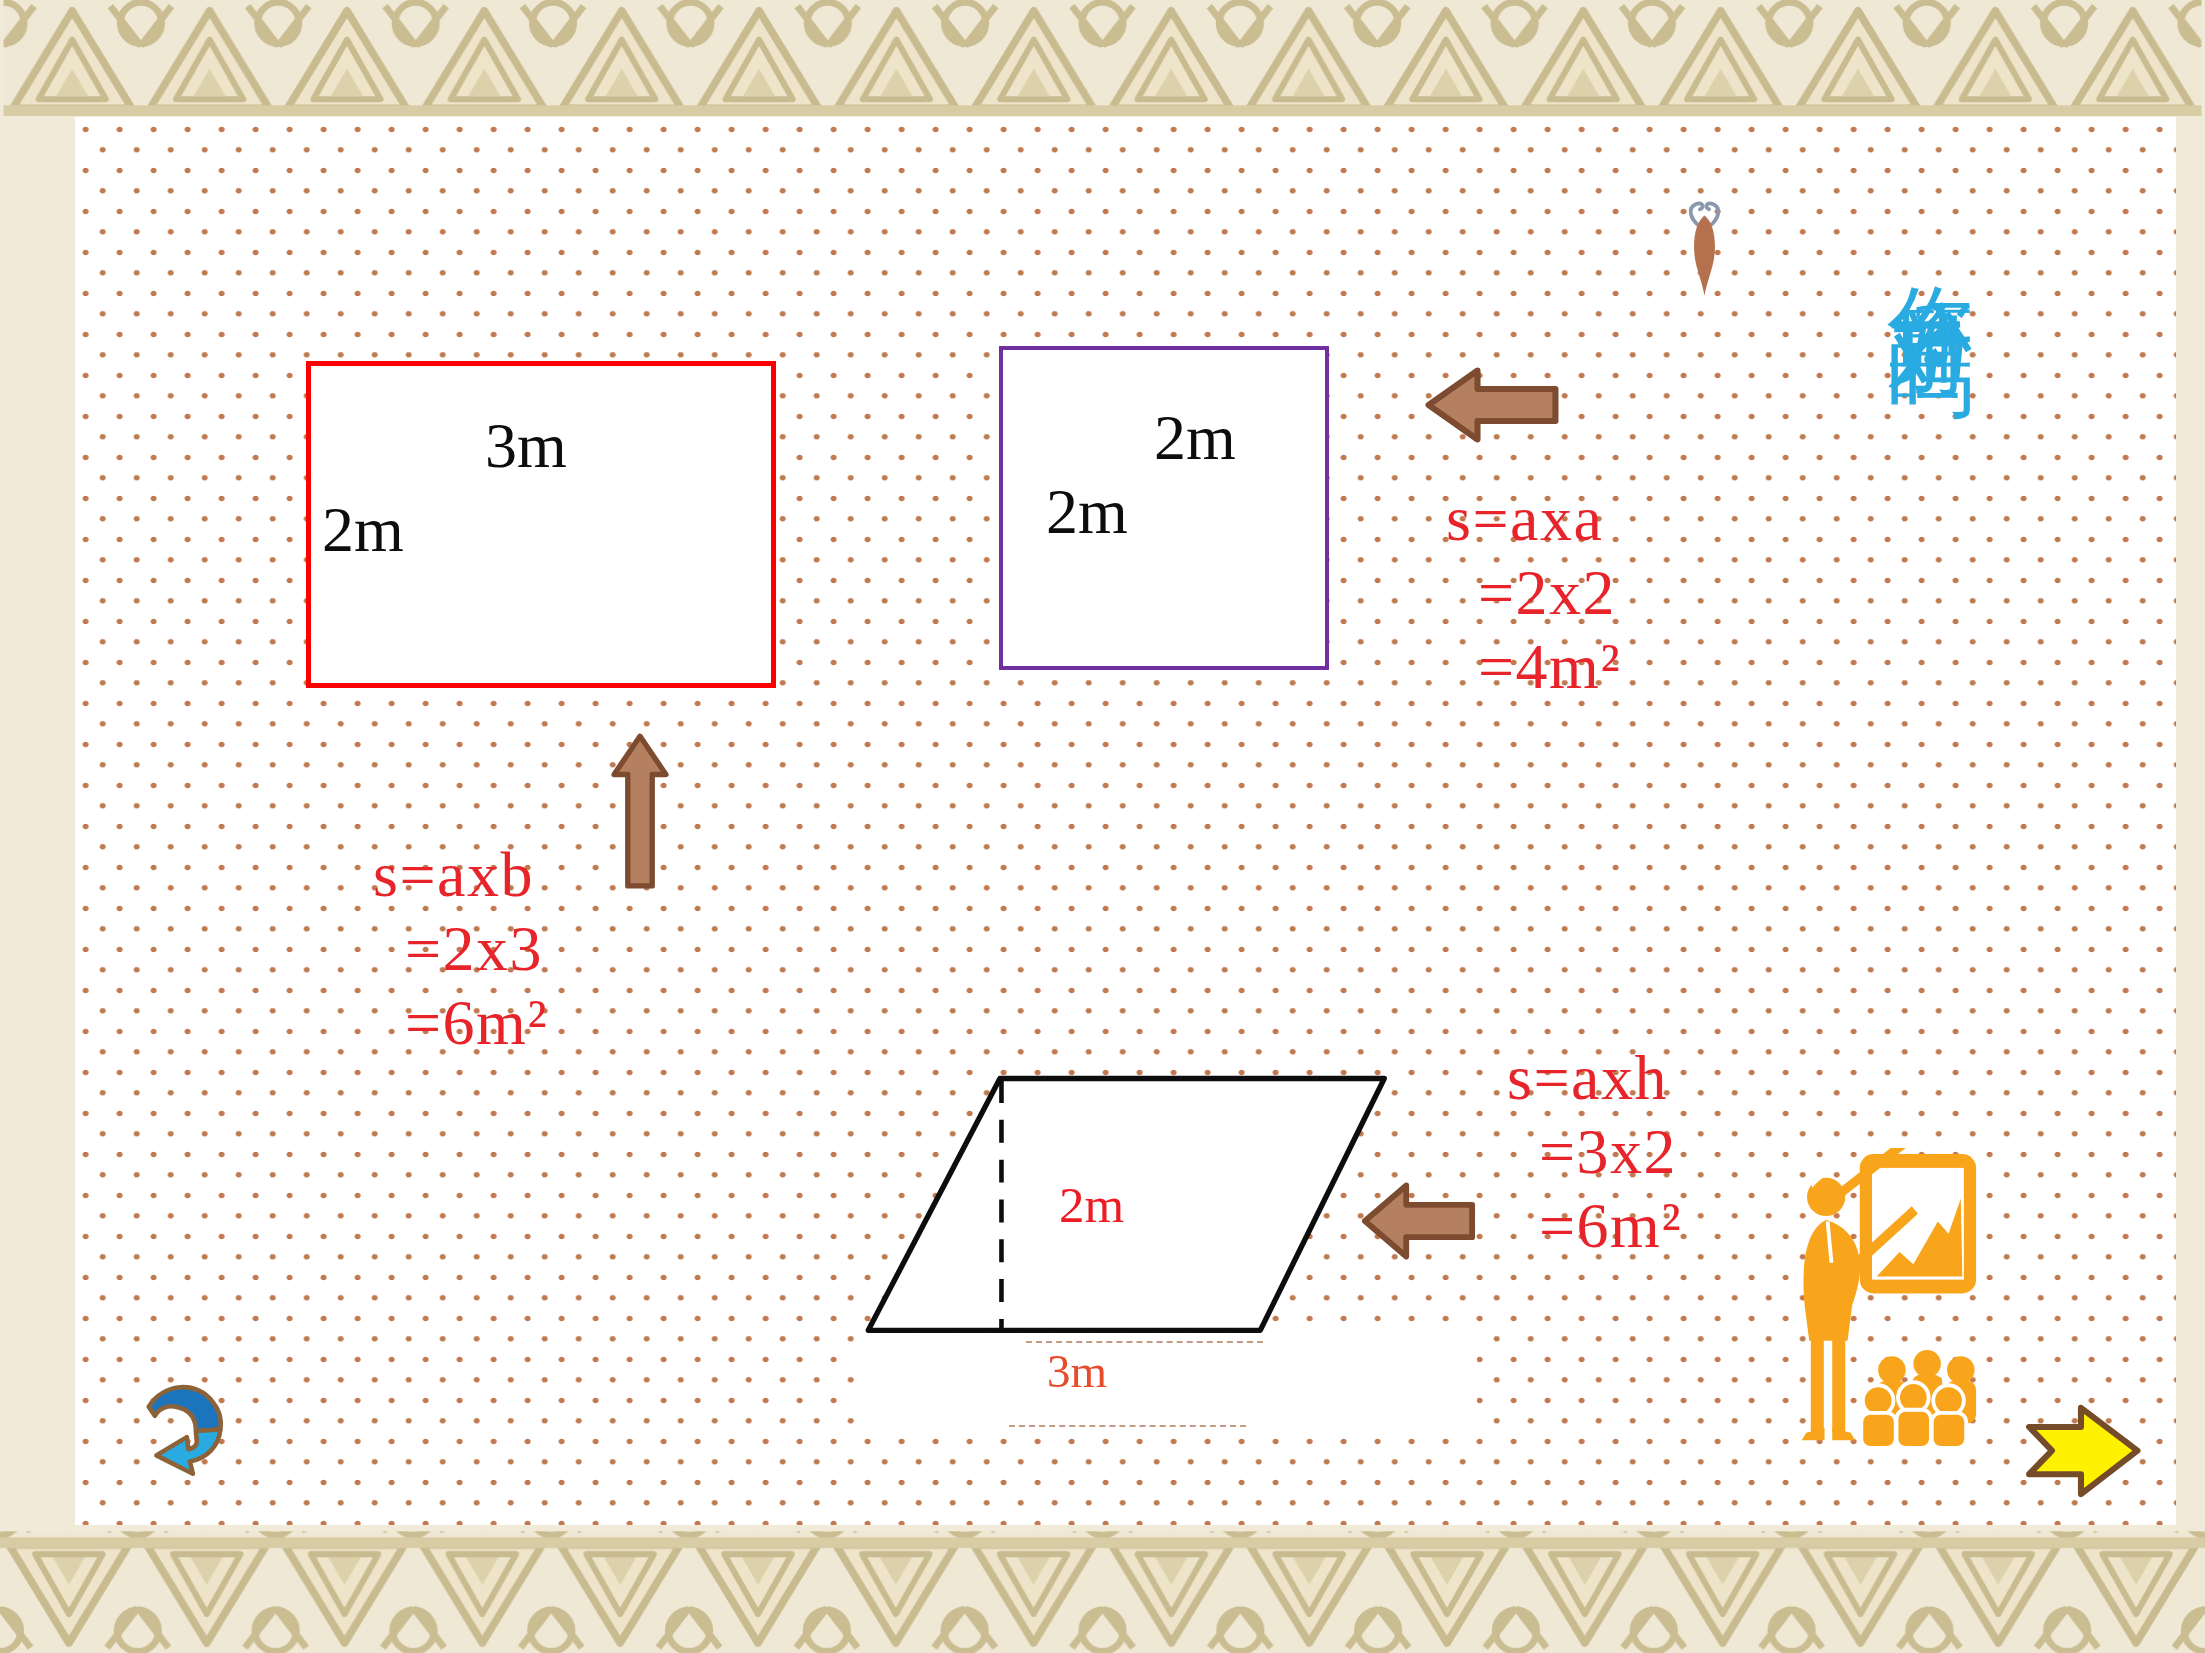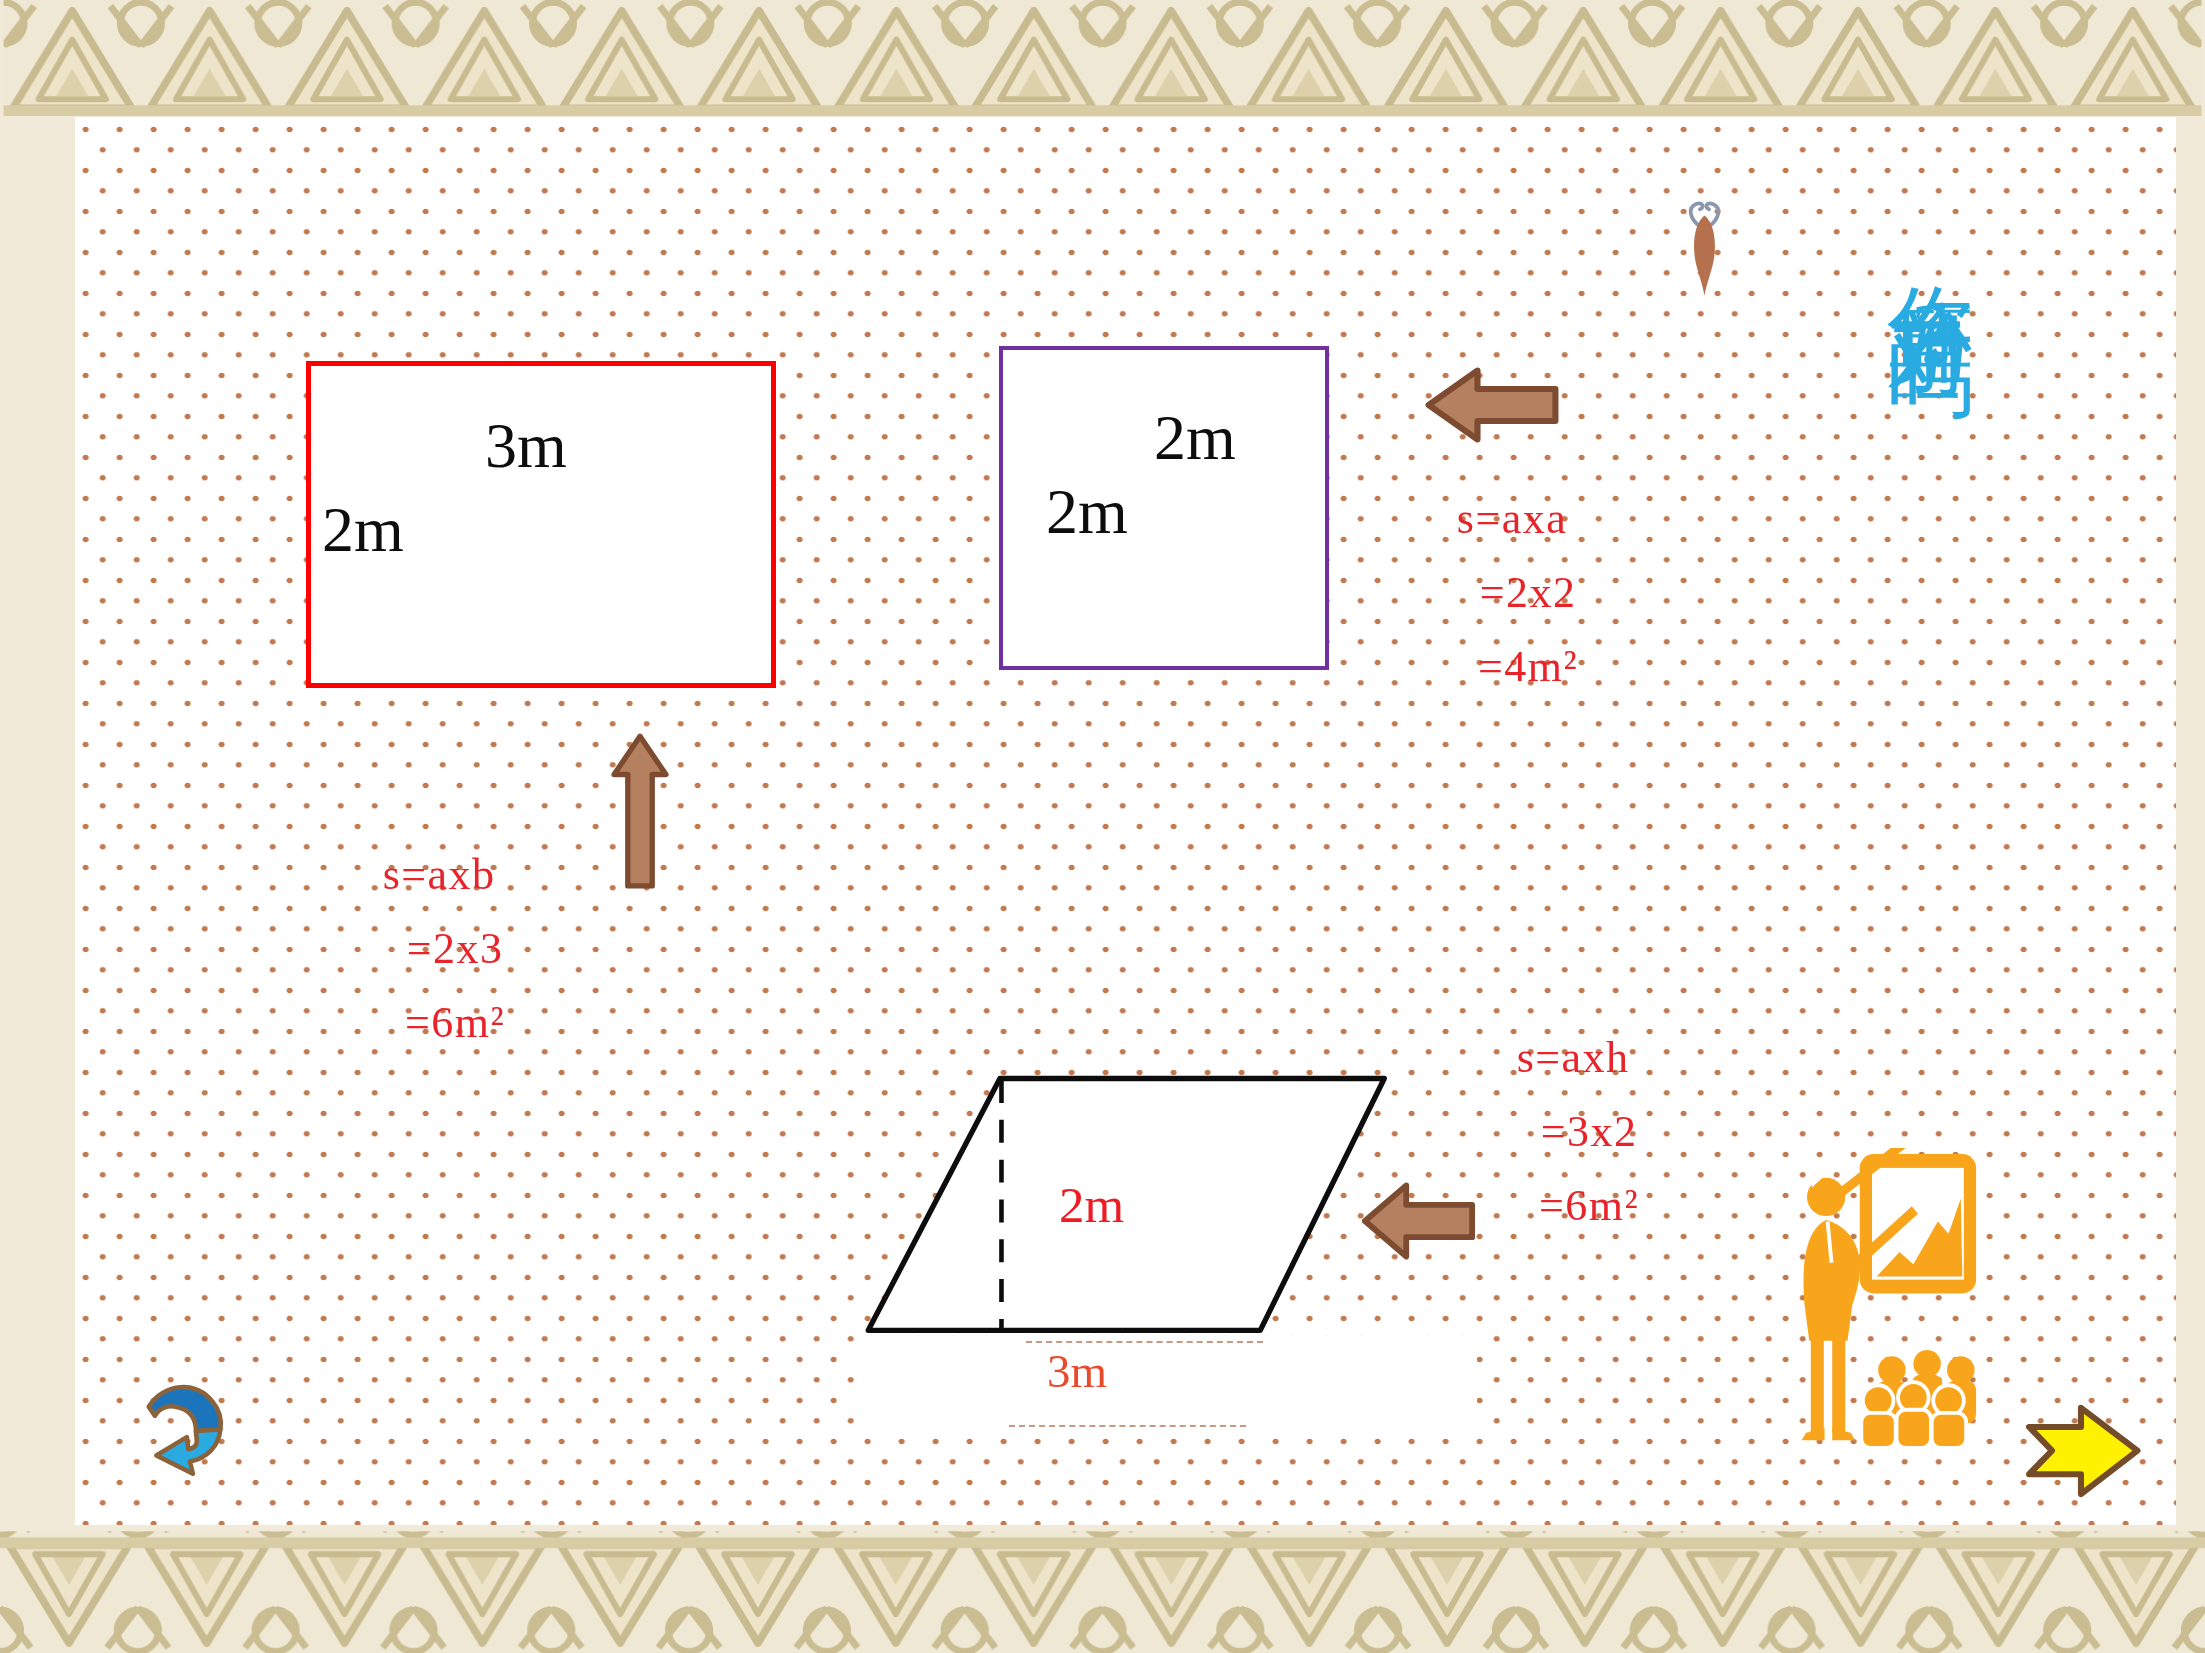--- a/index.html
+++ b/index.html
@@ -24,21 +24,21 @@
   }
   .abs{position:absolute;}
   
   .shape-rect{background:#ffffff;border:5.4px solid #ff0000;}
   .shape-square{background:#ffffff;border:4.6px solid #7030a0;}
   .dim-label{color:#0d0d0d;font-size:64px;line-height:64px;white-space:nowrap;}
   .dim-label.small{font-size:51px;line-height:51px;color:#ed1c24;}
   .dim-label.base{font-size:47px;line-height:47px;color:#e84b2c;}
   
   .formula-block{white-space:nowrap;}
-  .formula-line{color:#e8242b;font-size:44px;line-height:74px;letter-spacing:1.5px;text-align:center;}
+  .formula-line{color:#e8242b;font-size:64px;line-height:74px;letter-spacing:1.5px;}
   .formula-line.indent{padding-left:32px;}
   
   #question{
     writing-mode:vertical-rl;text-orientation:upright;
     color:#29abe2;font-size:86px;letter-spacing:13.8px;line-height:115px;
     font-family:"Liberation Serif","DejaVu Serif",serif;
   }
   
   .base-strip{background:#ffffff;}
   .dash-guide{border-top:2.3px dashed #c49a82;height:0;}
@@ -130,21 +130,21 @@
     <div class="abs dash-guide" style="left:951px;top:1224px;width:237px;"></div>
     <div class="abs dash-guide" style="left:934px;top:1308px;width:237px;"></div>
     <div class="abs dim-label base" style="left:972px;top:1231px;">3m</div>
 
     <div class="abs" style="left:1286px;top:1056px;">
       <svg width="115" height="96" viewBox="0 0 178 122">
         <polygon points="172,36 70,36 70,6 6,61 70,116 70,86 172,86" fill="#b5805f" stroke="#7c4b30" stroke-width="9" stroke-linejoin="round"></polygon>
       </svg>
     </div>
 
-    <div class="abs formula-block" style="left:1432px;top:904px;">
+    <div class="abs formula-block" style="left:1432px;top:924px;">
       <div class="formula-line">s=axh</div>
       <div class="formula-line indent">=3x2</div>
       <div class="formula-line indent">=6m²</div>
     </div>
 
     <div class="abs" style="left:1708px;top:1031px;">
       <svg width="201" height="300" viewBox="0 0 262 392">
         <g fill="#f9a51c">
 
           <rect x="100" y="8" width="152" height="182" rx="18"></rect>

